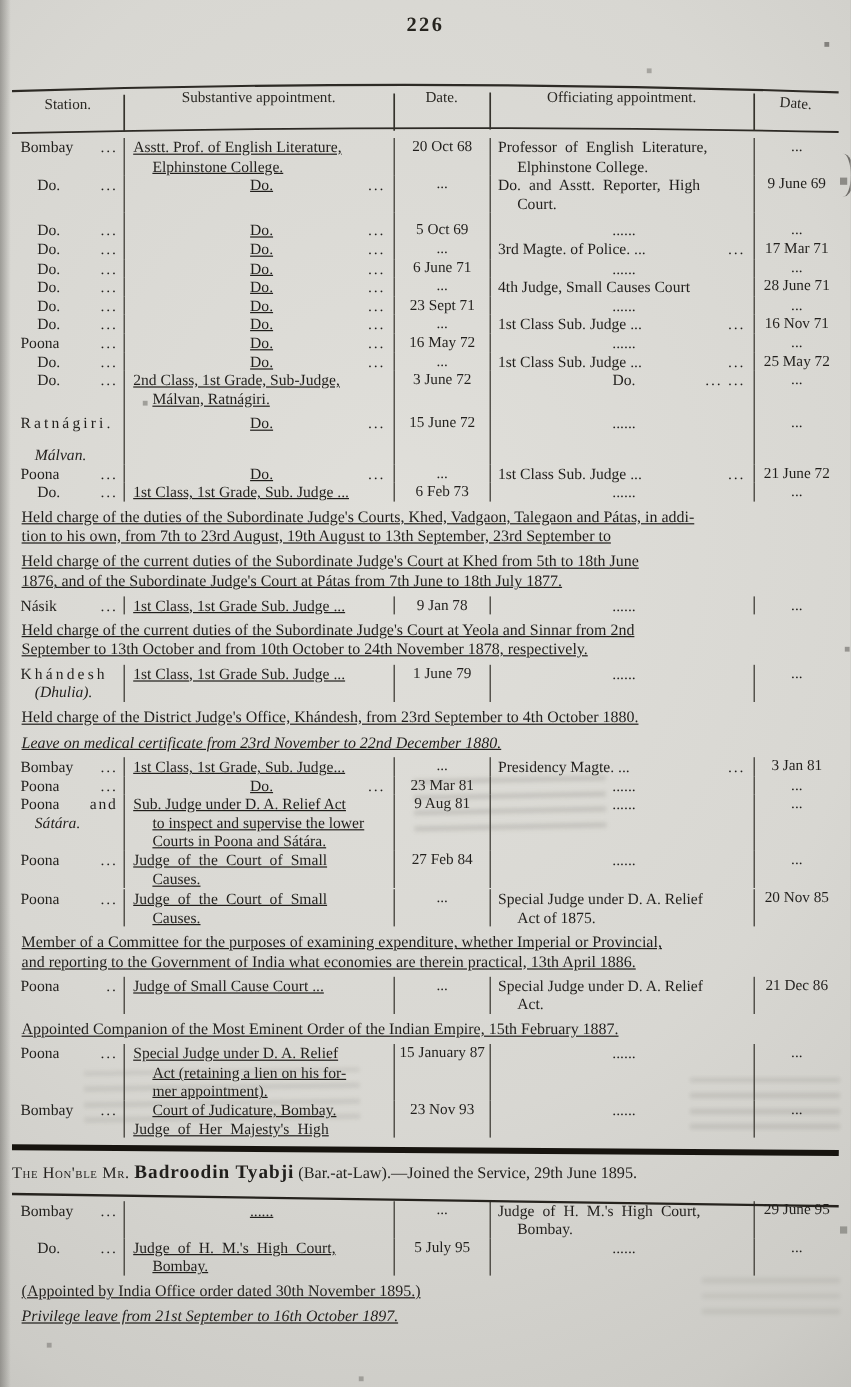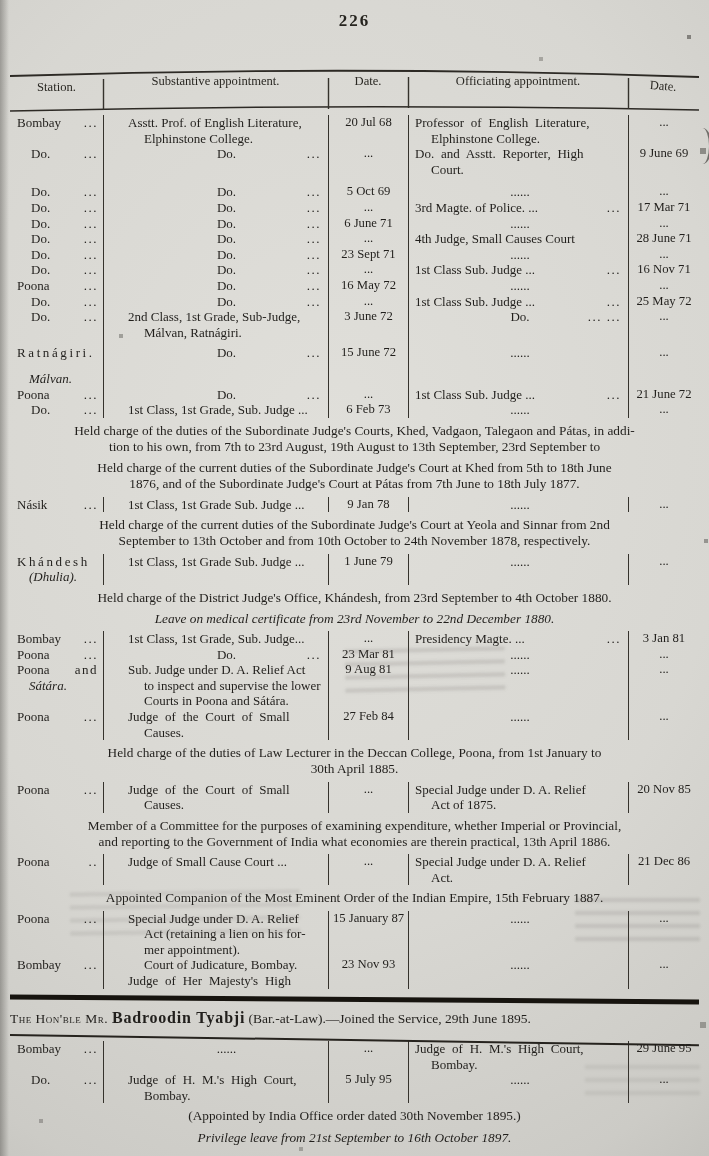--- a/index.html
+++ b/index.html
@@ -31,31 +31,31 @@
   .c{padding:0 3px;}
   .bd{border-left:1.5px solid #35322c;}
   .line{position:relative;line-height:15.6px;font-size:13px;white-space:nowrap;}
   .csub .line,.coff .line{white-space:normal;}
   .cst{padding-left:7px;display:flex;flex-direction:column;}
   .flexline{display:flex;}
   .dots{margin-left:auto;letter-spacing:1.5px;padding-right:2px;}
   .doind{padding-left:14px;}
   .lsp{letter-spacing:2.6px;}
   .st2{padding-left:12px;font-style:italic;}
-  .csub{padding-left:24px;}
+  .csub{padding-left:7px;text-decoration:underline;}
   .coff{padding-left:6px;}
   .wrap{padding-left:16px;}
   .ctr{text-align:center;}
   .wsp{word-spacing:3.5px;}
   .rdots{position:absolute;right:4px;top:0;letter-spacing:1.5px;}
   .cdt .line,.cdt2 .line{text-align:center;font-size:12.7px;}
   .cdt2{padding:0 1px;}
 
   
-  .note{text-align:center;margin:5px 8px 4px;}
+  .note{text-align:left;margin:5px 8px 4px;text-decoration:underline;}
   .note .line{line-height:16.2px;font-size:13.3px;white-space:nowrap;}
   .note.it .line{font-style:italic;}
 
   
   .divider{height:4.5px;background:#17140f;margin:8px 0 4px;transform:rotate(.4deg);}
   .rulex{border-top:2px solid #26231e;margin:7px 0 5px;transform:rotate(.85deg);transform-origin:left center;}
   .headline{margin:8px 0 2px;font-size:13.5px;}
   .headline .pfx{font-variant:small-caps;letter-spacing:.5px;}
   .headline .nm{font-weight:bold;font-size:16px;letter-spacing:.8px;}
 
@@ -101,21 +101,21 @@
             <div class="line flexline">
               <span>Bombay</span>
               <span class="dots">...</span>
             </div>
           </div>
           <div class="c csub bd">
             <div class="line"><span>Asstt. Prof. of English Literature,</span></div>
             <div class="line wrap"><span>Elphinstone College.</span></div>
           </div>
           <div class="c cdt bd">
-            <div class="line ctr"><span>20 Jul 68</span></div>
+            <div class="line ctr"><span>20 Oct 68</span></div>
           </div>
           <div class="c coff bd">
             <div class="line wsp"><span>Professor of English Literature,</span></div>
             <div class="line wrap"><span>Elphinstone College.</span></div>
           </div>
           <div class="c cdt2 bd">
             <div class="line ctr"><span>...</span></div>
           </div>
           <div class="c cst">
             <div class="line flexline">
@@ -482,24 +482,20 @@
           </div>
           <div class="c cdt bd">
             <div class="line ctr"><span>27 Feb 84</span></div>
           </div>
           <div class="c coff bd">
             <div class="line ctr"><span>......</span></div>
           </div>
           <div class="c cdt2 bd">
             <div class="line ctr"><span>...</span></div>
           </div>
-        </div>
-        <div class="note">
-          <div class="line">Held charge of the duties of Law Lecturer in the Deccan College, Poona, from 1st January to</div>
-          <div class="line">30th April 1885.</div>
         </div>
         <div class="blk">
           <div class="c cst">
             <div class="line flexline">
               <span>Poona</span>
               <span class="dots">...</span>
             </div>
           </div>
           <div class="c csub bd">
             <div class="line wsp"><span>Judge of the Court of Small</span></div>

